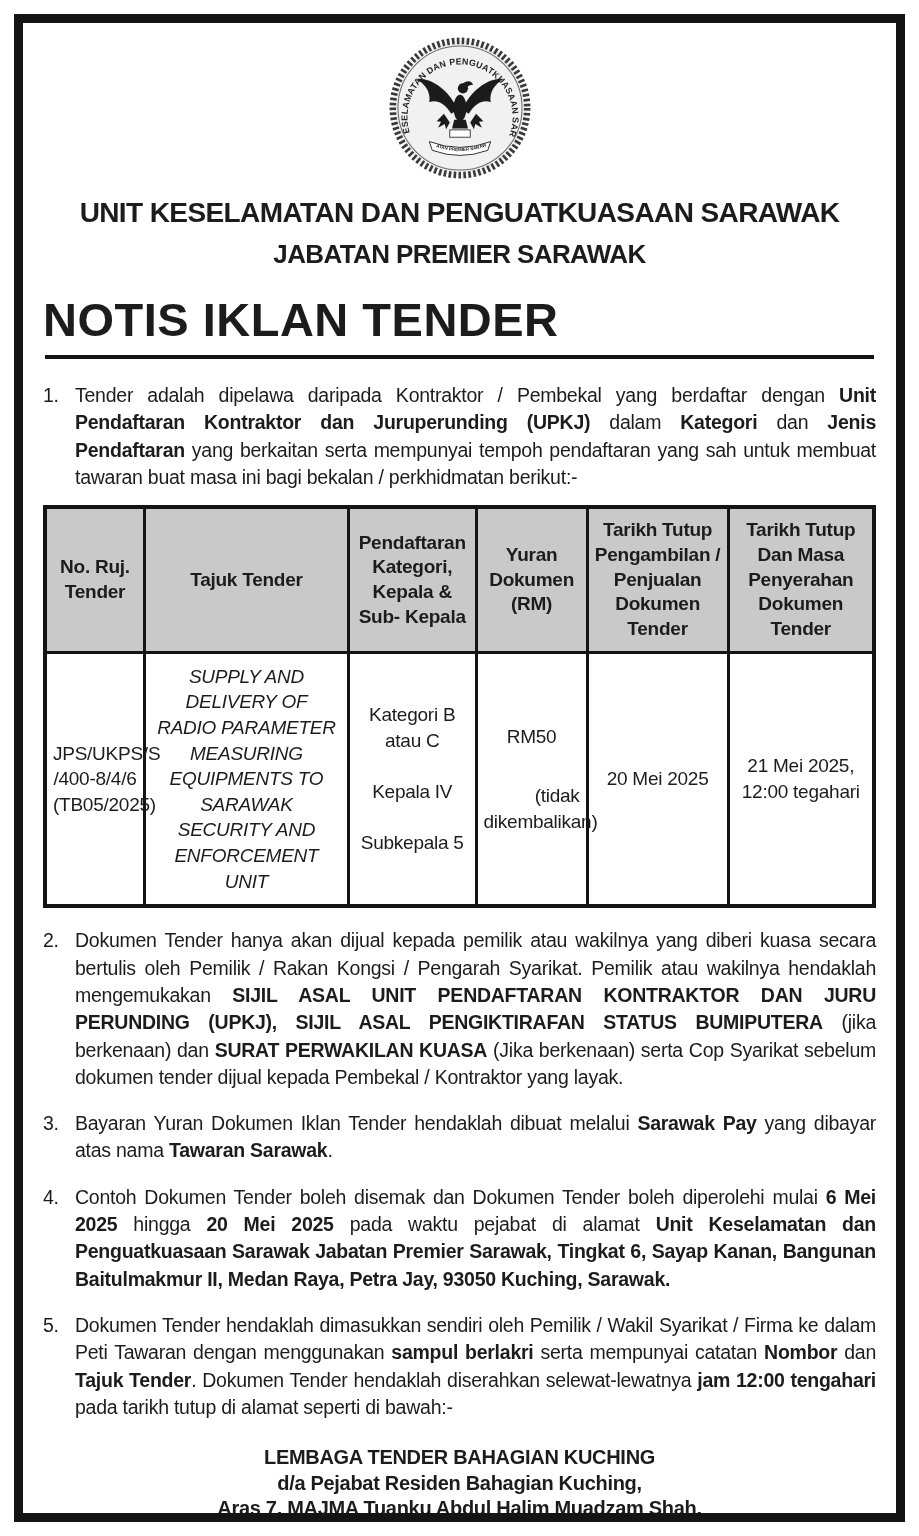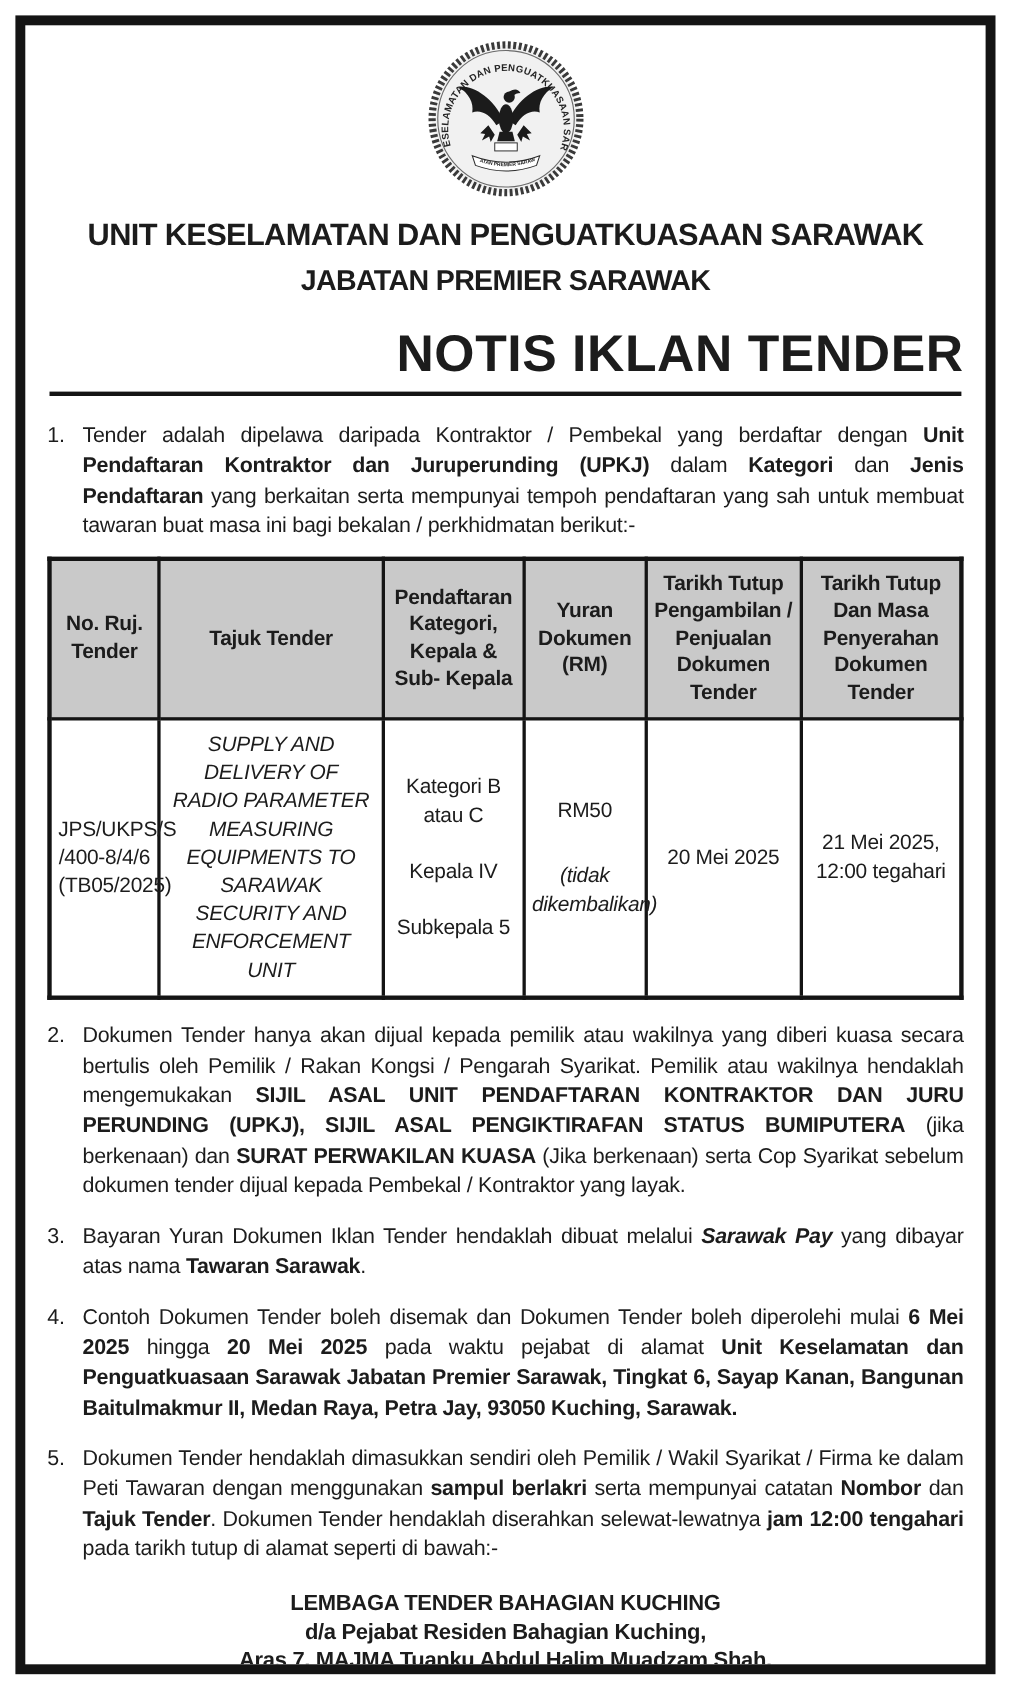--- a/index.html
+++ b/index.html
@@ -12,36 +12,36 @@
     position:absolute;left:14px;top:14px;right:14px;bottom:14px;
     border:9px solid #141414;box-sizing:border-box;
     padding:6px 20px 6px 20px;overflow:hidden;background:#fff;
     display:flex;flex-direction:column;
   }
   
   .logo-wrap{text-align:center;margin-top:6px;}
   .logo{width:146px;height:146px;}
   .org1{font-size:28px;font-weight:bold;text-align:center;margin-top:12px;letter-spacing:-0.6px;}
   .org2{font-size:26px;font-weight:bold;text-align:center;margin-top:10px;letter-spacing:-0.6px;}
-  .notice-title{font-size:47px;font-weight:bold;text-align:right;margin-top:26px;letter-spacing:0.5px;line-height:1;}
+  .notice-title{font-size:47px;font-weight:bold;text-align:left;margin-top:26px;letter-spacing:0.5px;line-height:1;}
   .title-rule{border:0;border-top:4px solid #141414;margin:12px 2px 4px 2px;}
   
   .para{display:flex;margin-top:19px;font-size:19.5px;line-height:1.4;letter-spacing:-0.25px;}
   .para .num{flex:0 0 32px;}
   .para .ptext{flex:1;text-align:justify;}
   .b{font-weight:bold;}
-  .bi{font-weight:bold;font-style:italic;}
+  .bi{font-weight:bold;}
   
   .tbl-wrap{margin-top:14px;}
   table{width:100%;border-collapse:collapse;border:4px solid #141414;table-layout:fixed;}
   th,td{border:3px solid #141414;box-sizing:border-box;letter-spacing:-0.25px;}
   th{background:#c9c9c9;font-size:19px;font-weight:bold;line-height:1.3;padding:9px 4px;text-align:center;vertical-align:middle;}
   td{font-size:19px;line-height:1.35;padding:10px 6px;text-align:center;vertical-align:middle;background:#fff;}
   td.cell-title{font-style:italic;padding:10px 10px;}
-  .fee-note{font-style:italic;margin-top:34px;}
+  .fee-note{margin-top:34px;text-align:right;}
   
   .address{text-align:center;font-weight:bold;font-size:20px;line-height:1.27;margin-top:24px;letter-spacing:-0.3px;}
 </style>
 </head>
 <body>
 
 <div class="frame">
 
   <div class="logo-wrap">
     <svg class="logo" viewBox="0 0 200 200">

